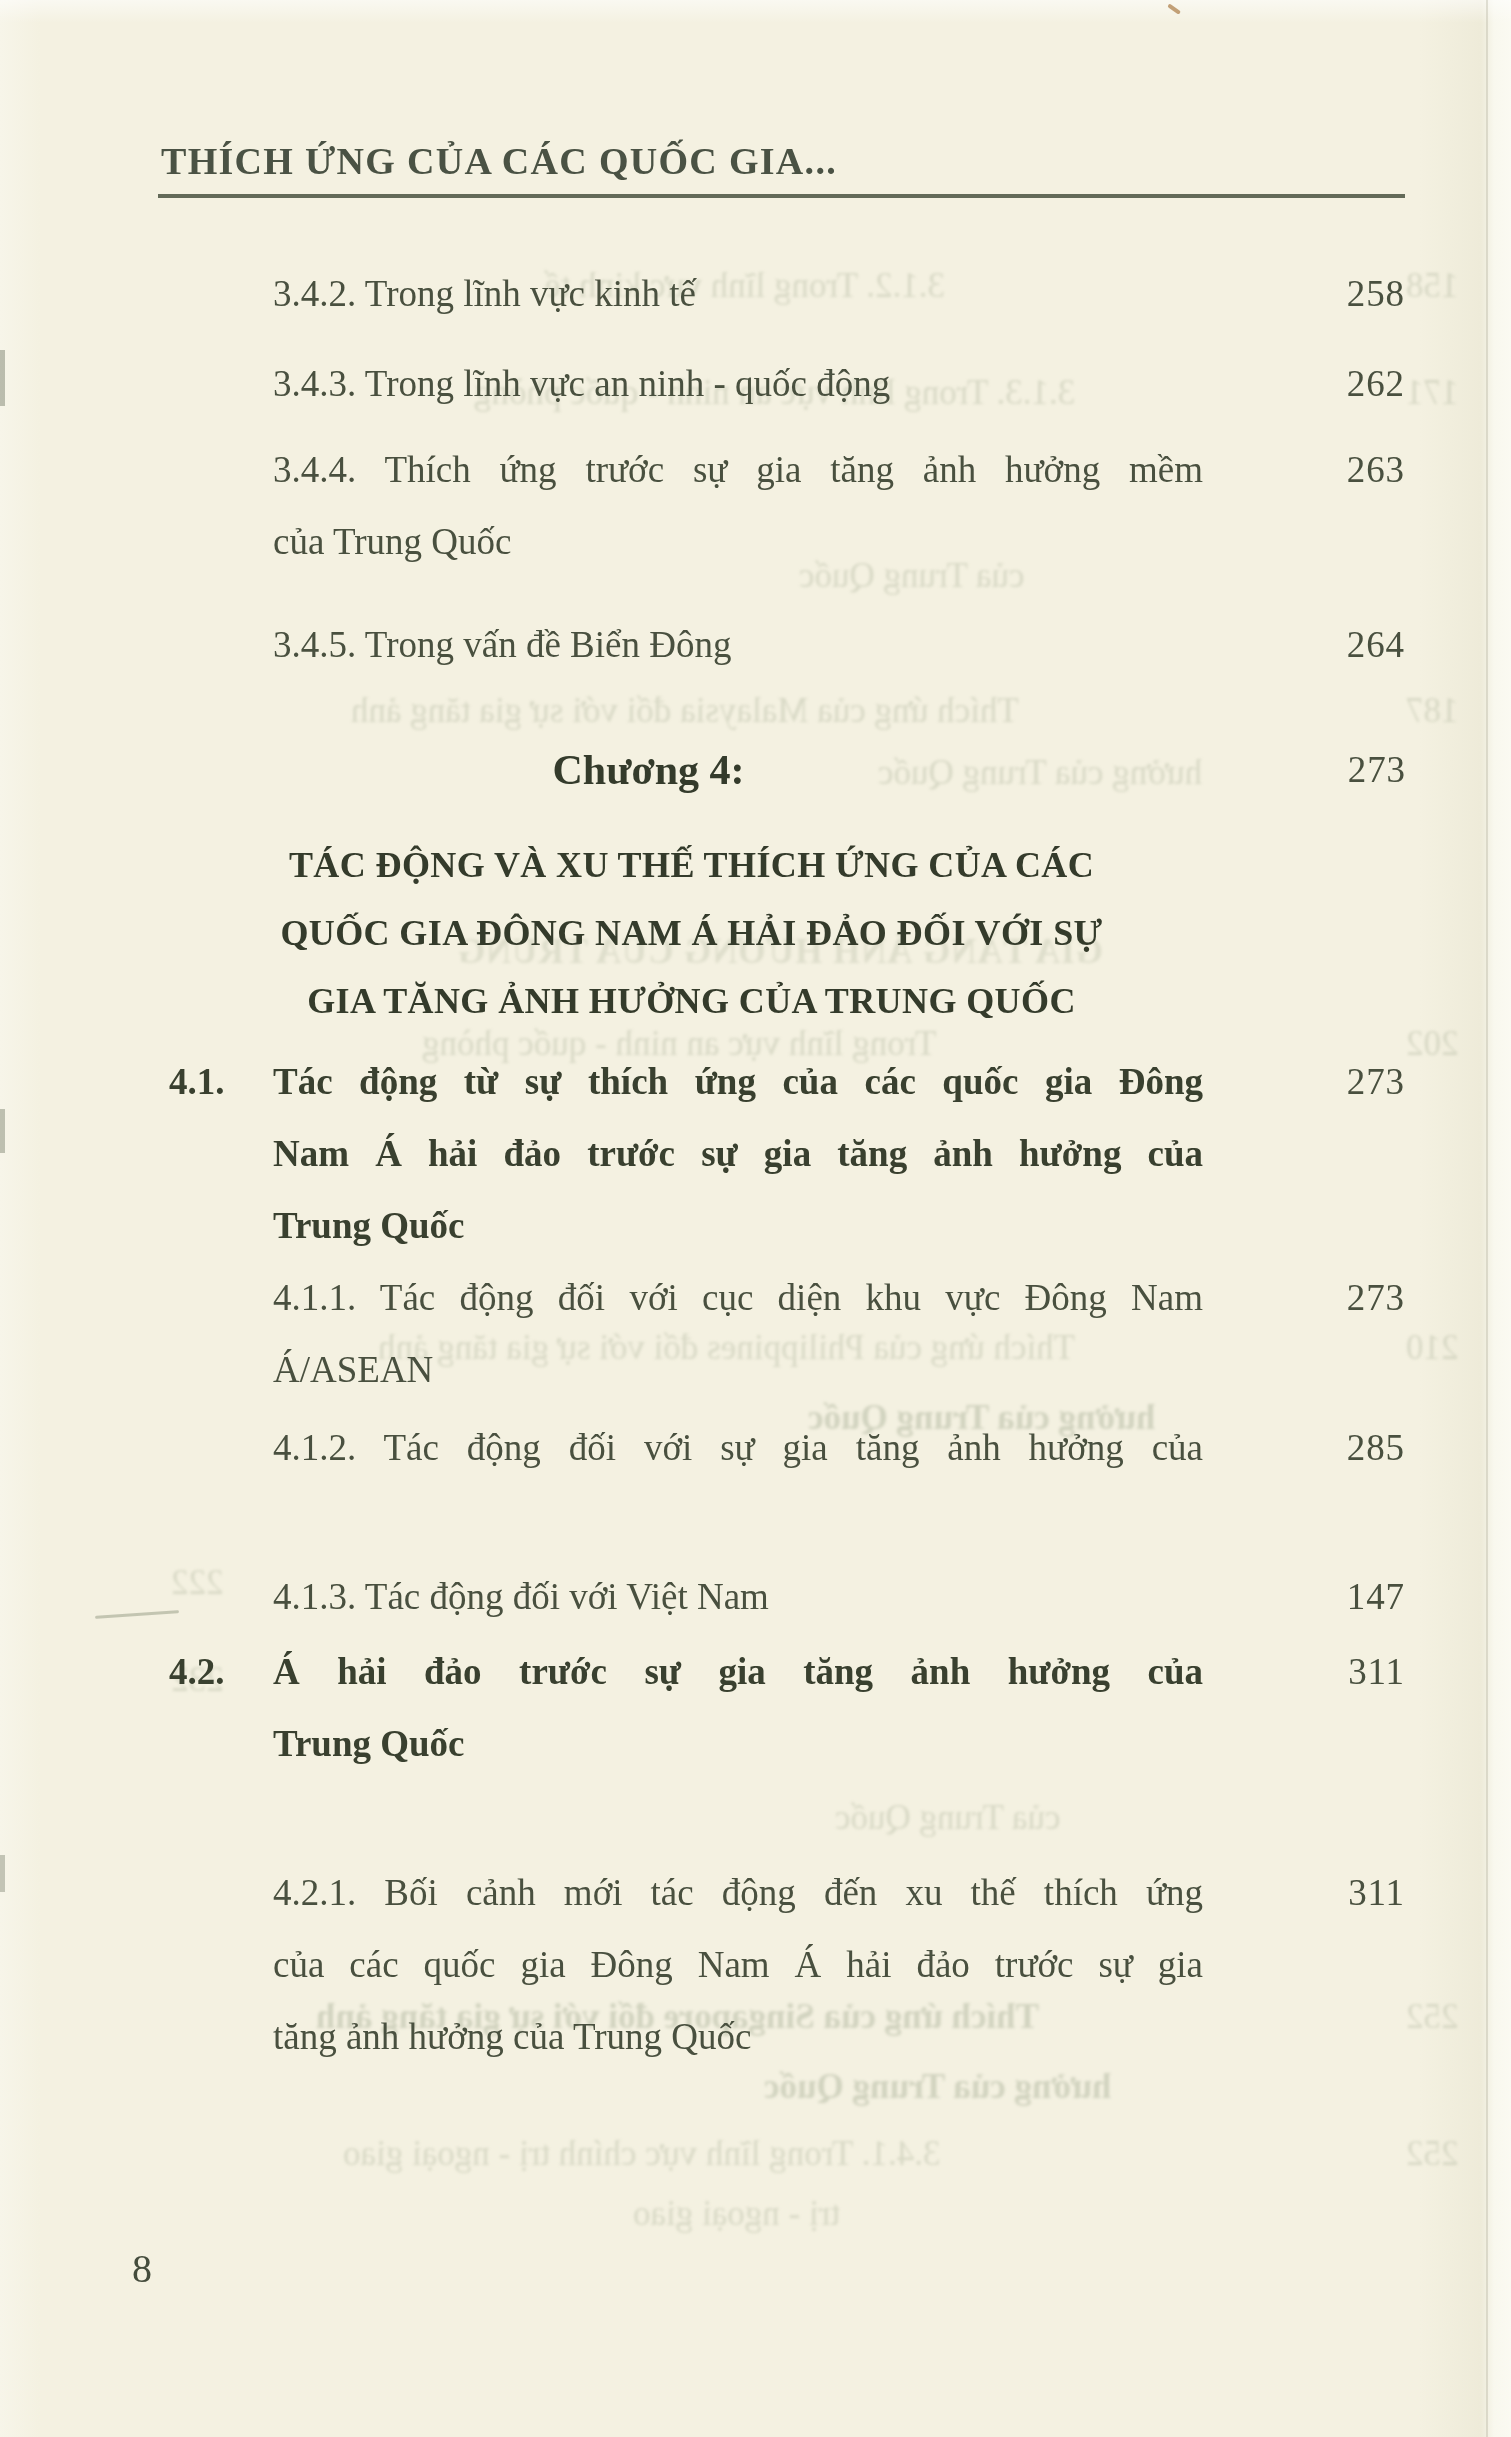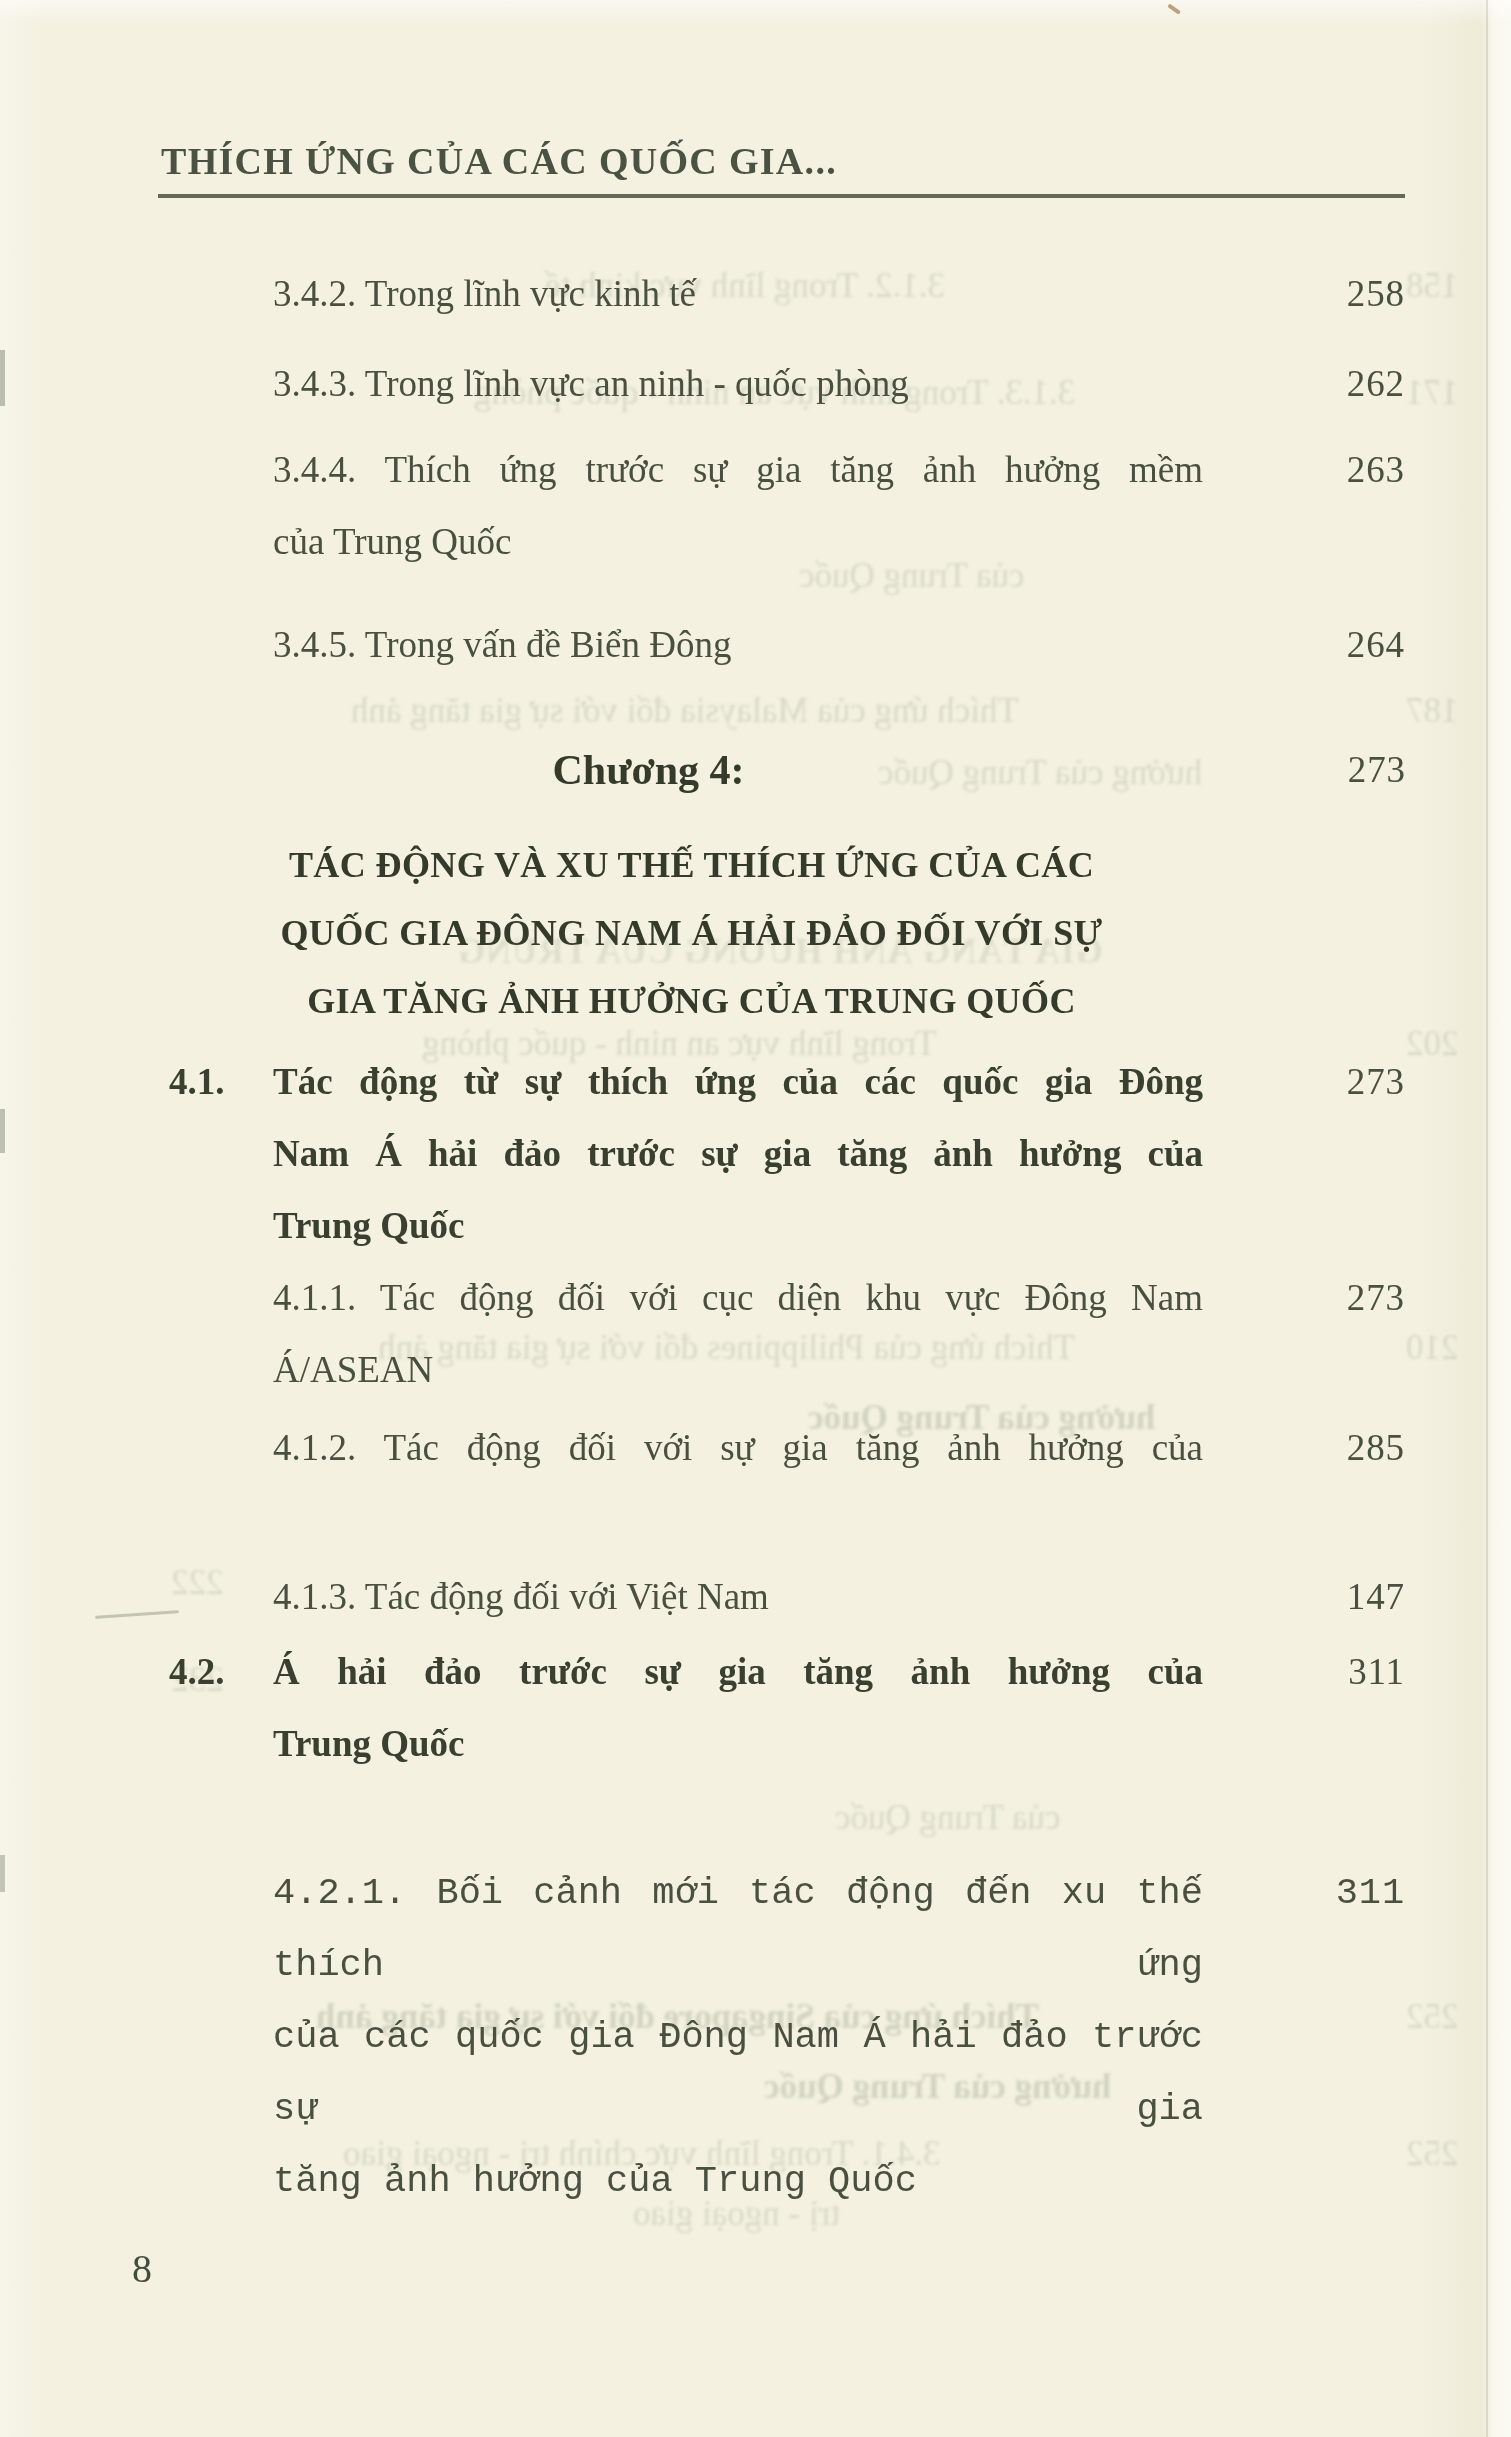--- a/index.html
+++ b/index.html
@@ -120,21 +120,21 @@
 
     <div class="running-title">THÍCH ỨNG CỦA CÁC QUỐC GIA...</div>
     <div class="header-rule"></div>
 
     <div class="entry" style="top:258px;">
       <span class="line">3.4.2. Trong lĩnh vực kinh tế</span>
       <span class="pg">258</span>
     </div>
 
     <div class="entry" style="top:348px;">
-      <span class="line">3.4.3. Trong lĩnh vực an ninh - quốc phòng</span>
+      <span class="line">3.4.3. Trong lĩnh vực an ninh - quốc động</span>
       <span class="pg">262</span>
     </div>
 
     <div class="entry" style="top:434px;">
       <span class="line j">3.4.4. Thích ứng trước sự gia tăng ảnh hưởng mềm</span>
       <span class="line">của Trung Quốc</span>
       <span class="pg">263</span>
     </div>
 
     <div class="entry" style="top:609px;">
@@ -177,21 +177,21 @@
       <span class="pg">147</span>
     </div>
 
     <div class="entry main" style="top:1636px;">
       <span class="mlabel">4.2.</span>
       <span class="line j">Á hải đảo trước sự gia tăng ảnh hưởng của</span>
       <span class="line">Trung Quốc</span>
       <span class="pg">311</span>
     </div>
 
-    <div class="entry" style="top:1857px;font-family:Liberation Mono, monospace;">
+    <div class="entry" style="top:1857px;">
       <span class="line j">4.2.1. Bối cảnh mới tác động đến xu thế thích ứng</span>
       <span class="line j">của các quốc gia Đông Nam Á hải đảo trước sự gia</span>
       <span class="line">tăng ảnh hưởng của Trung Quốc</span>
       <span class="pg">311</span>
     </div>
 
     <div class="folio">8</div>
 
   </div>
 </div>

